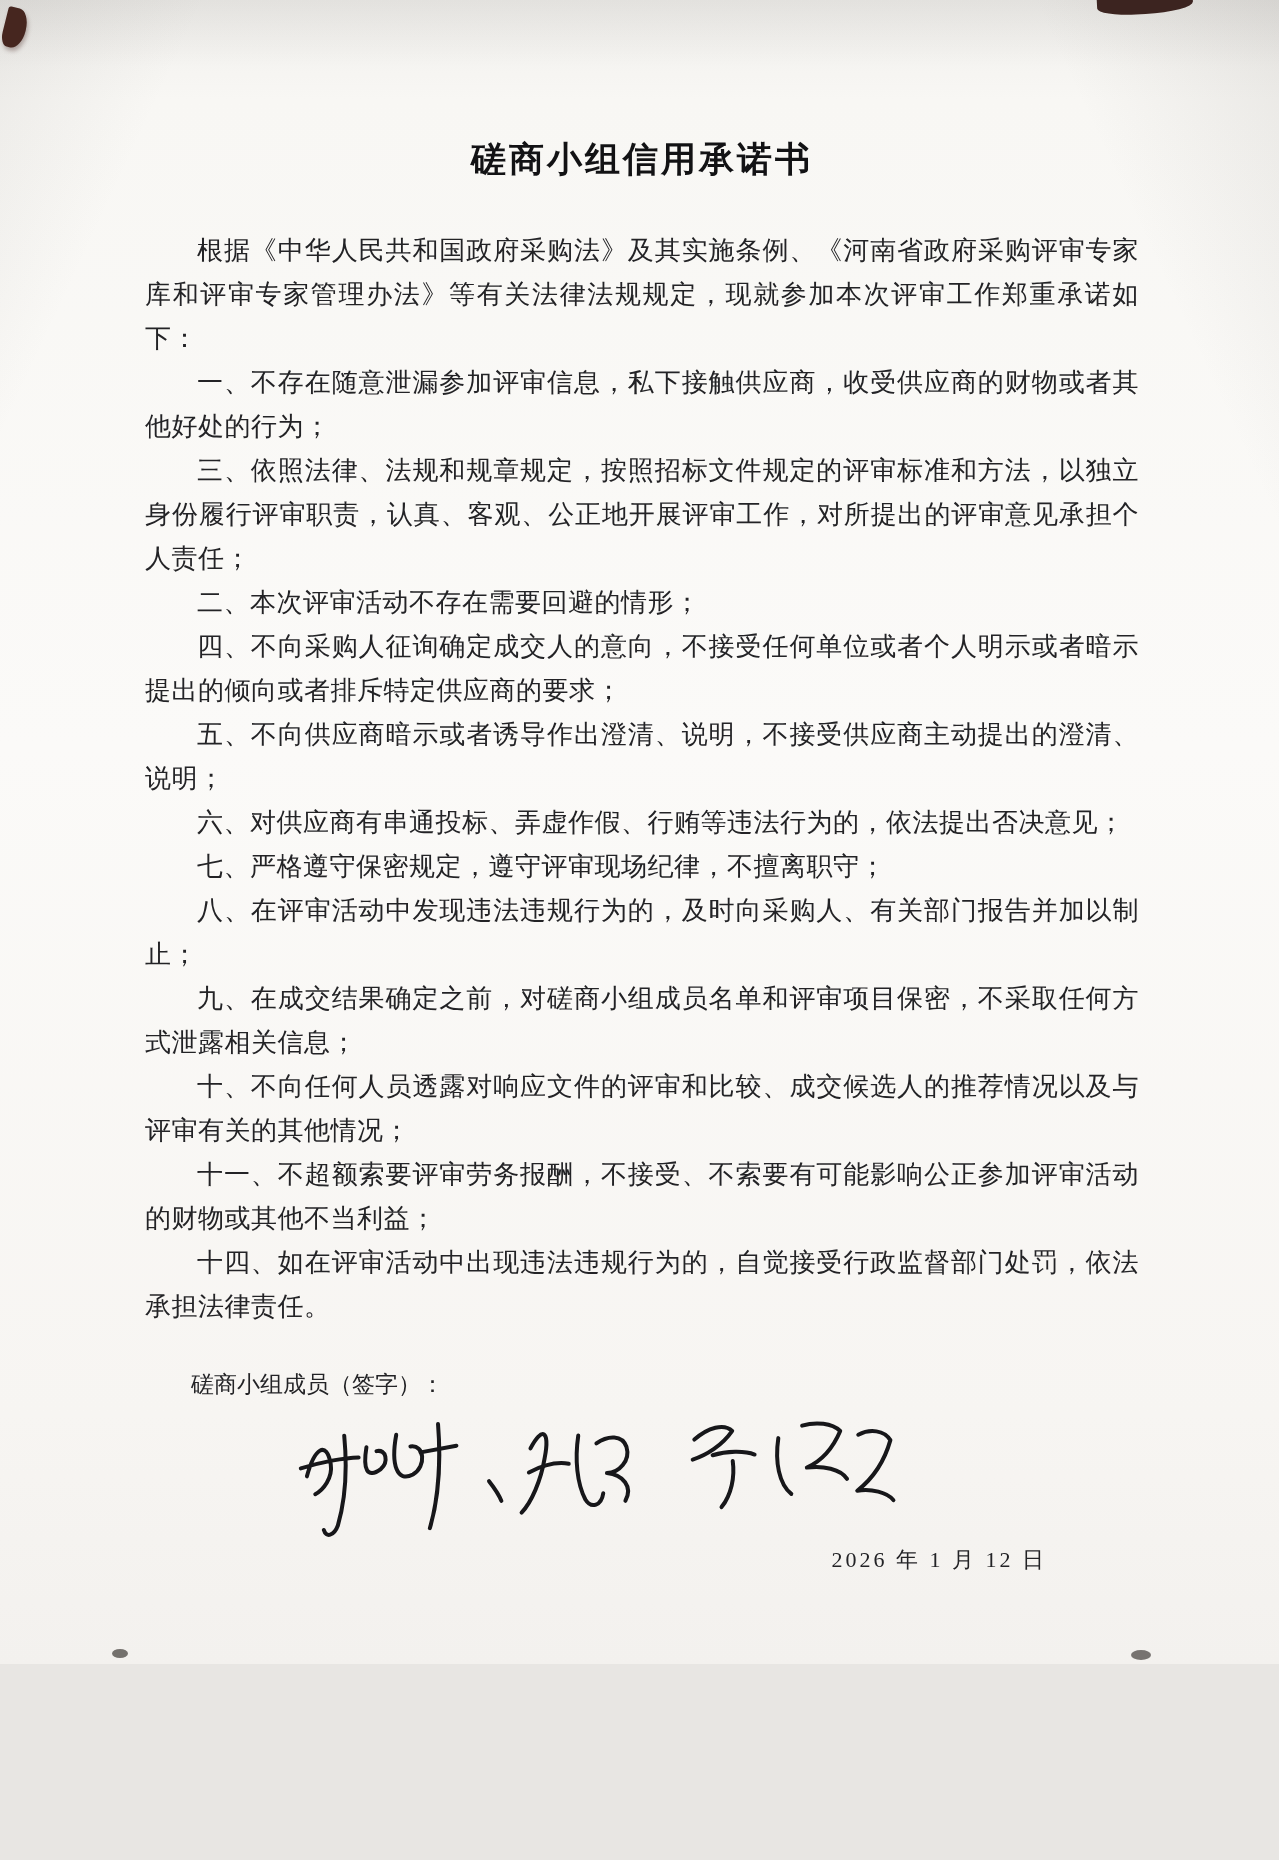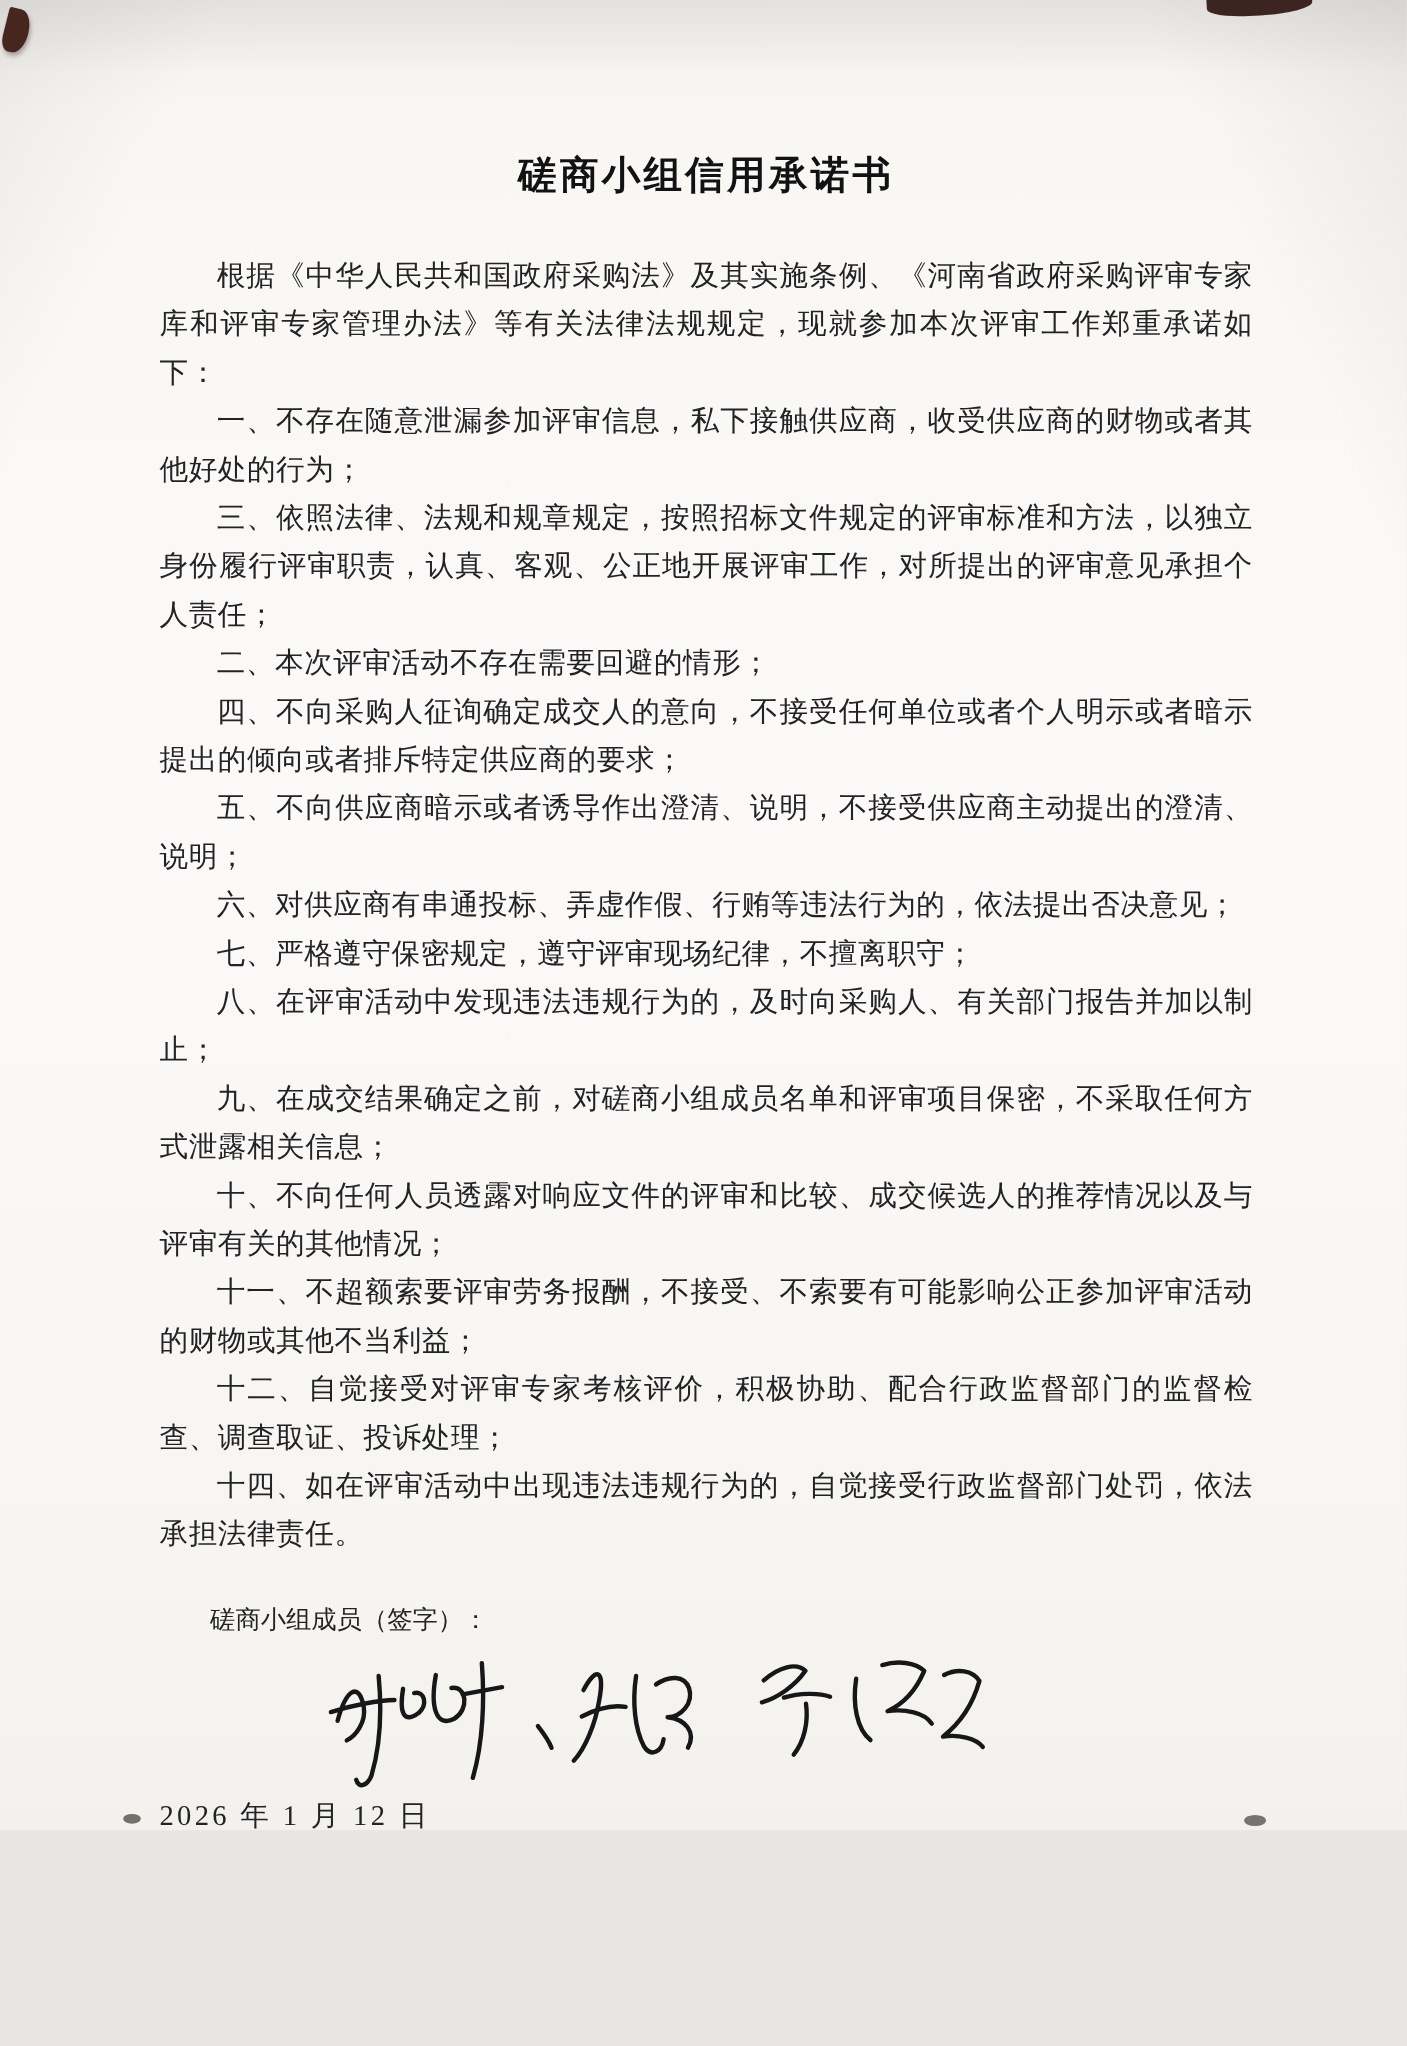--- a/index.html
+++ b/index.html
@@ -102,21 +102,22 @@
   }
   .signatures path {
     fill: none;
     stroke: #17171a;
     stroke-width: 4;
     stroke-linecap: round;
     stroke-linejoin: round;
   }
   p.doc-date {
     margin: 2px 92px 0 0;
-    font-size: 26px;
+    font-size: 22px;
+    text-align: right;
     letter-spacing: 3px;
     color: #232326;
   }
 </style>
 </head>
 <body>
 
 <div class="page">
 
   <div class="artifact tl"></div>
@@ -134,21 +135,20 @@
     <p class="body-par">三、依照法律、法规和规章规定，按照招标文件规定的评审标准和方法，以独立身份履行评审职责，认真、客观、公正地开展评审工作，对所提出的评审意见承担个人责任；</p>
     <p class="body-par">二、本次评审活动不存在需要回避的情形；</p>
     <p class="body-par">四、不向采购人征询确定成交人的意向，不接受任何单位或者个人明示或者暗示提出的倾向或者排斥特定供应商的要求；</p>
     <p class="body-par">五、不向供应商暗示或者诱导作出澄清、说明，不接受供应商主动提出的澄清、说明；</p>
     <p class="body-par">六、对供应商有串通投标、弄虚作假、行贿等违法行为的，依法提出否决意见；</p>
     <p class="body-par">七、严格遵守保密规定，遵守评审现场纪律，不擅离职守；</p>
     <p class="body-par">八、在评审活动中发现违法违规行为的，及时向采购人、有关部门报告并加以制止；</p>
     <p class="body-par">九、在成交结果确定之前，对磋商小组成员名单和评审项目保密，不采取任何方式泄露相关信息；</p>
     <p class="body-par">十、不向任何人员透露对响应文件的评审和比较、成交候选人的推荐情况以及与评审有关的其他情况；</p>
     <p class="body-par">十一、不超额索要评审劳务报酬，不接受、不索要有可能影响公正参加评审活动的财物或其他不当利益；</p>
-    <p class="body-par">十二、自觉接受对评审专家考核评价，积极协助、配合行政监督部门的监督检查、调查取证、投诉处理；</p>
     <p class="body-par">十四、如在评审活动中出现违法违规行为的，自觉接受行政监督部门处罚，依法承担法律责任。</p>
 
     <p class="sig-label">磋商小组成员（签字）：</p>
 
     <svg class="signatures" width="640" height="130" viewBox="0 0 640 130" aria-hidden="true">
 
       <path d="M14,58 C22,30 34,22 38,46 C40,60 30,72 22,76 M8,50 C28,44 52,40 66,40"></path>
       <path d="M52,18 C54,44 54,76 44,108 C40,118 32,120 30,112"></path>
       <path d="M74,30 C70,52 74,62 88,52 C96,45 94,32 84,34"></path>
       <path d="M104,18 C98,48 104,66 120,58 C134,50 132,28 118,30"></path>

